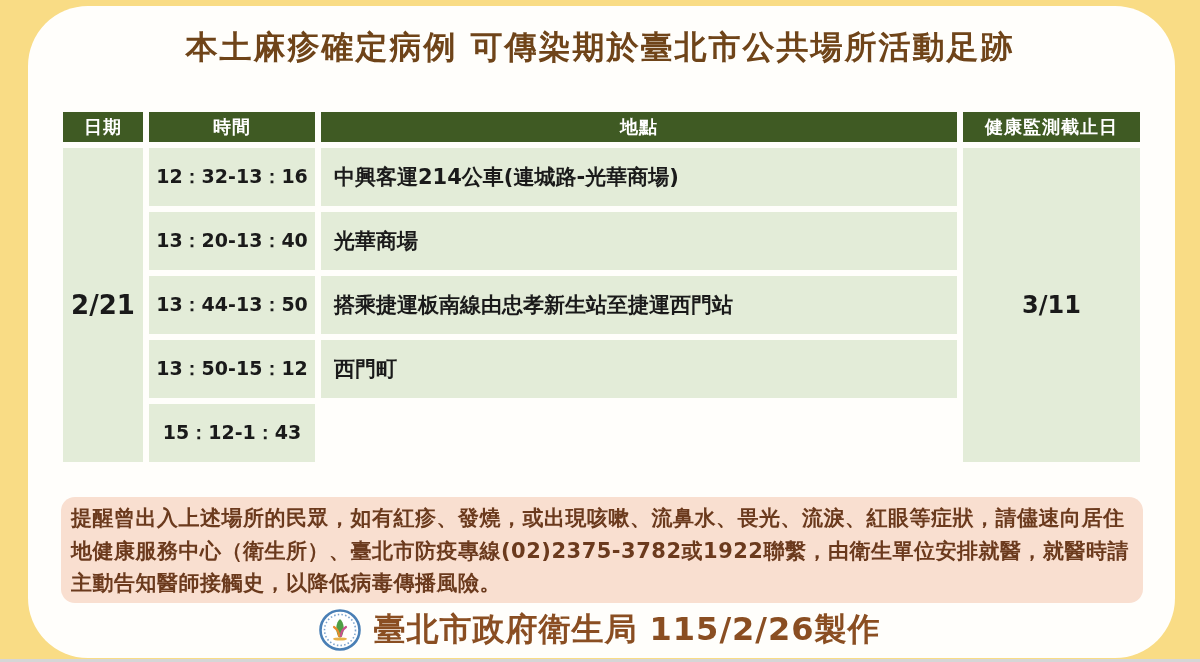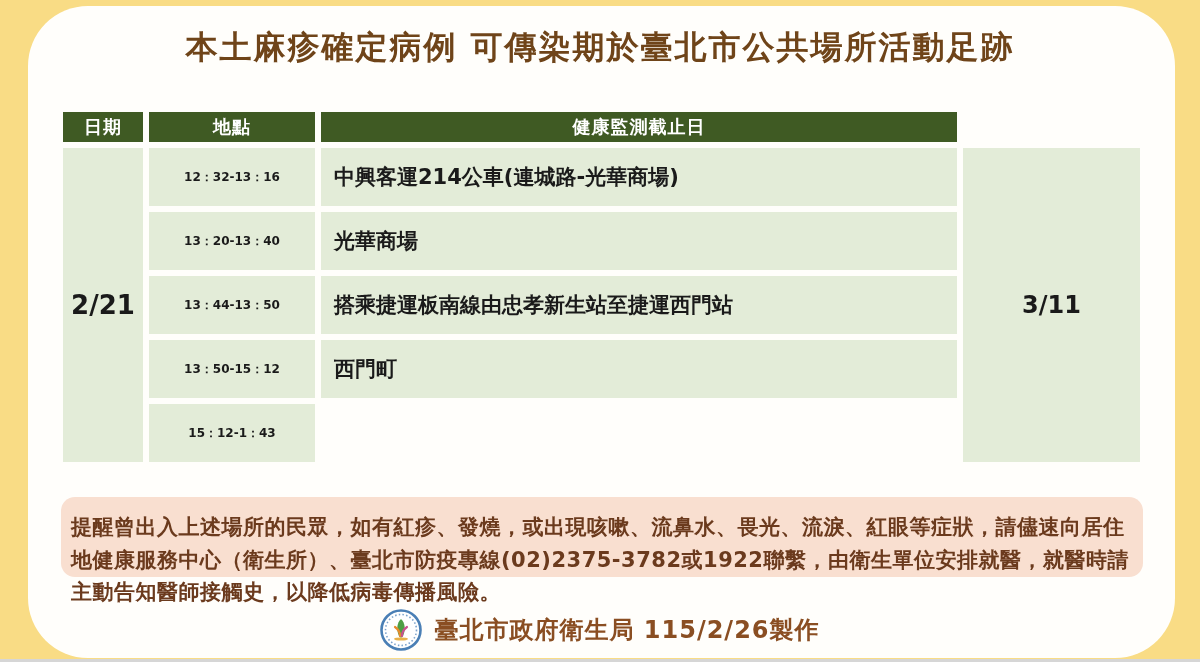--- a/index.html
+++ b/index.html
@@ -45,69 +45,70 @@
   .cell {
     background: #E3ECD8;
     color: #1A1A1A;
     font-weight: bold;
     display: flex;
     align-items: center;
   }
   .c-center { justify-content: center; }
   .date-cell  { grid-column: 1; grid-row: 2 / span 5; font-size: 26px; }
   .mon-cell   { grid-column: 4; grid-row: 2 / span 5; font-size: 24px; }
-  .time-cell  { grid-column: 2; font-size: 12px; justify-content: center; }
+  .time-cell  { grid-column: 2; font-size: 19px; justify-content: center; }
   .place-cell { grid-column: 3; font-size: 21px; padding-left: 13px; }
   .notice {
     position: absolute;
     left: 61px; top: 497px;
-    width: 1082px; height: 80px;
+    width: 1082px; height: 106px;
     background: #F9DFD0;
     border-radius: 14px;
-    padding: 14px 10px;
+    padding: 5px 10px;
   }
   .notice p {
     color: #6B3A1D;
     font-size: 21px;
     font-weight: bold;
     line-height: 1.55;
     letter-spacing: 0.5px;
   }
   .footer {
     position: absolute;
     left: 0; right: 0; top: 606px;
     height: 48px;
     display: flex;
     align-items: center;
     justify-content: center;
     gap: 12px;
   }
   .seal { width: 42px; height: 42px; }
   .footer-text {
-    font-size: 24px;
+    font-size: 32px;
     font-weight: bold;
     color: #8A4E22;
     letter-spacing: 1px;
   }
   .bottom-strip {
     position: absolute;
     left: 0; right: 0; bottom: 0;
     height: 3px;
     background: #D6D6D6;
   }
 </style>
 </head>
 <body>
 
 <div class="panel"></div>
 
 <h1 class="page-title">本土麻疹確定病例 可傳染期於臺北市公共場所活動足跡</h1>
 
 <div class="sched">
   <div class="hcell">日期</div>
+  <div class="hcell">時間</div>
   <div class="hcell">地點</div>
   <div class="hcell">健康監測截止日</div>
 
   <div class="cell c-center date-cell">2/21</div>
 
   <div class="cell time-cell" style="grid-row:2">12：32-13：16</div>
   <div class="cell place-cell" style="grid-row:2">中興客運214公車(連城路-光華商場)</div>
 
   <div class="cell time-cell" style="grid-row:3">13：20-13：40</div>
   <div class="cell place-cell" style="grid-row:3">光華商場</div>

